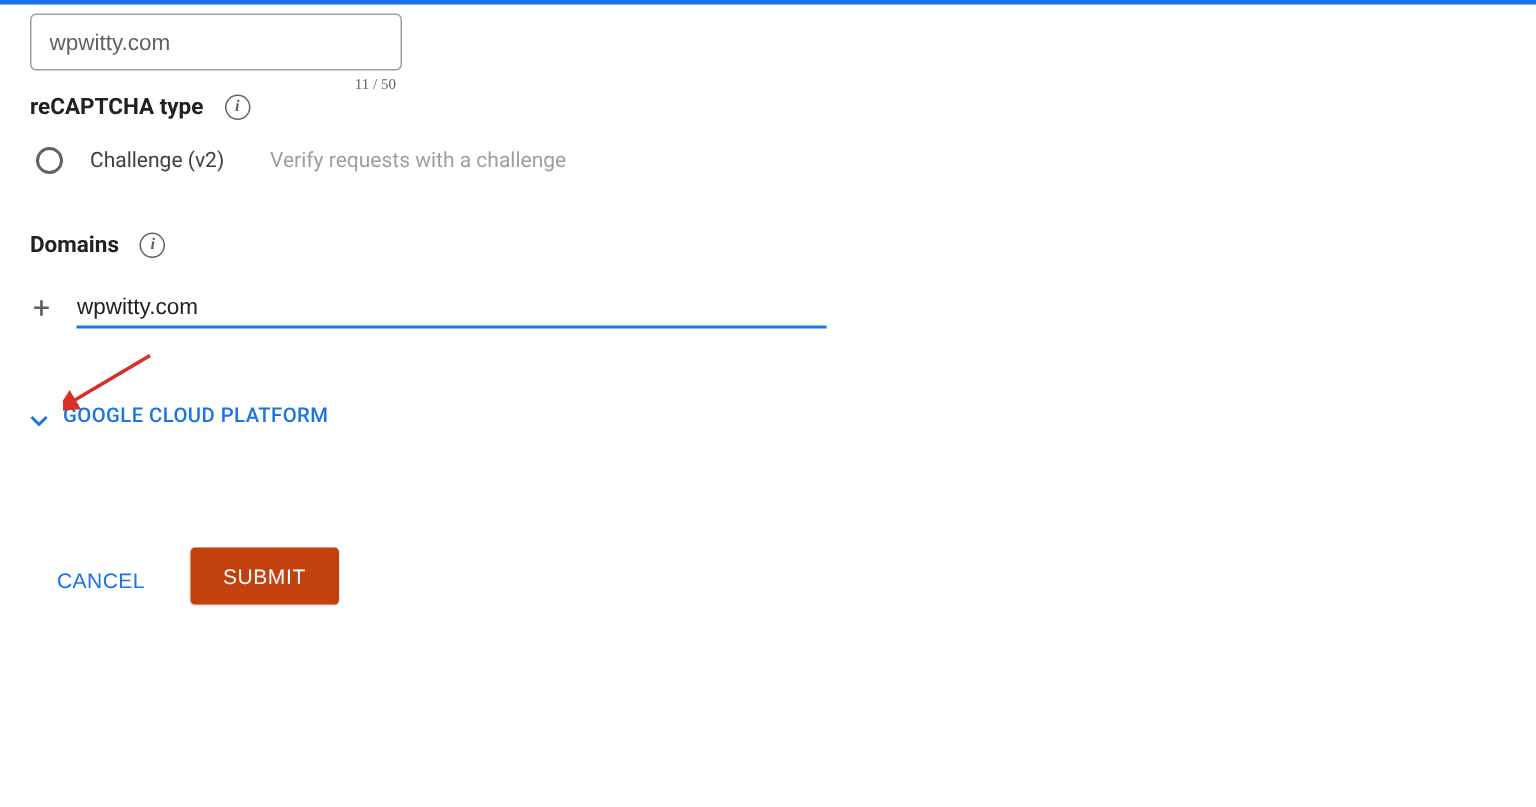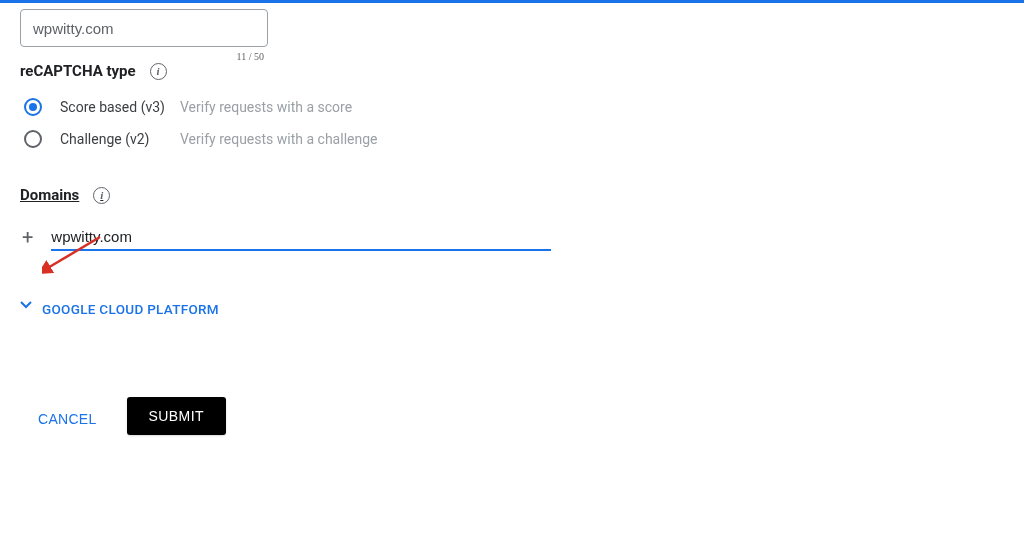--- a/index.html
+++ b/index.html
@@ -123,21 +123,21 @@
       background: transparent;
     }
     .arrow-annotation {
       position: absolute;
       left: 42px;
       top: 228px;
       pointer-events: none;
     }
     .collapsible {
       display: flex;
-      align-items: flex-start;
+      align-items: flex-end;
       gap: 10px;
       color: #1a73e8;
       font-size: 13.5px;
       font-weight: 500;
       letter-spacing: 0.3px;
       margin-top: 50px;
       cursor: pointer;
     }
     .chevron-down-icon {
       display: inline-block;
@@ -153,21 +153,21 @@
       color: #1a73e8;
       font-size: 14px;
       font-weight: 500;
       letter-spacing: 0.3px;
       background: none;
       border: none;
       cursor: pointer;
       padding: 8px 6px;
     }
     .primary-btn {
-      background: #000000;
+      background: #c2410c;
       color: #fff;
       font-size: 14px;
       font-weight: 500;
       letter-spacing: 0.4px;
       border: none;
       border-radius: 3px;
       padding: 11px 22px;
       cursor: pointer;
       box-shadow: 0 1px 2px rgba(0,0,0,0.15);
     }
@@ -178,36 +178,29 @@
 <div class="form-container">
 
   <input class="label-input" type="text" value="wpwitty.com" style="">
   <div class="char-count">11 / 50</div>
 
   <div class="section-header">
     <span class="section-title">reCAPTCHA type</span>
     <span class="info-icon">i</span>
   </div>
 
-  <div class="radio-row">
-    <span class="radio-outer selected">
-        <span class="radio-inner"></span>
-      </span>
-    <span class="radio-label">Score based (v3)</span>
-    <span class="radio-desc">Verify requests with a score</span>
-  </div>
 
   <div class="radio-row">
     <span class="radio-outer"></span>
     <span class="radio-label">Challenge (v2)</span>
     <span class="radio-desc">Verify requests with a challenge</span>
   </div>
 
   <div class="domains-section">
-    <div class="section-header" style="margin-top:0;margin-bottom:4px;text-decoration:underline;">
+    <div class="section-header" style="margin-top:0;margin-bottom:4px;">
       <span class="section-title">Domains</span>
       <span class="info-icon">i</span>
     </div>
     <div class="domain-input-row">
       <span class="plus-icon">+</span>
       <input class="domain-input" type="text" value="wpwitty.com" style="">
     </div>
   </div>
 
   <div class="collapsible">

